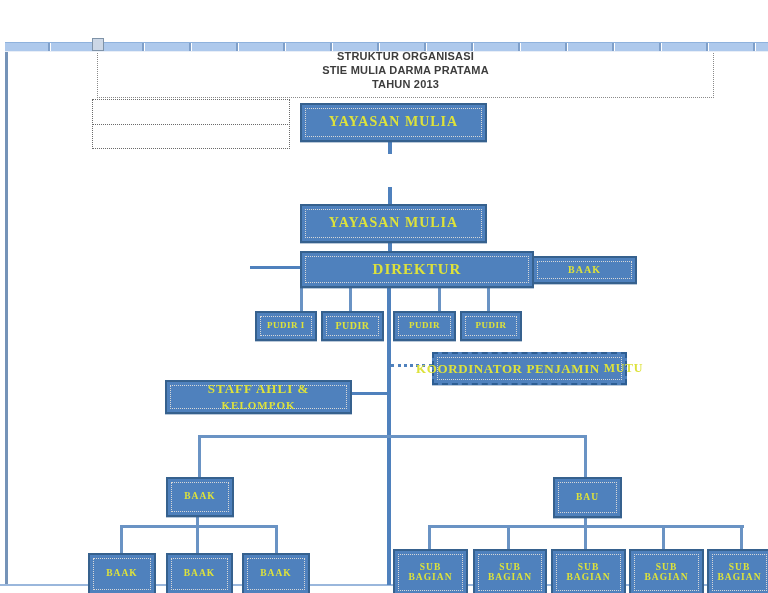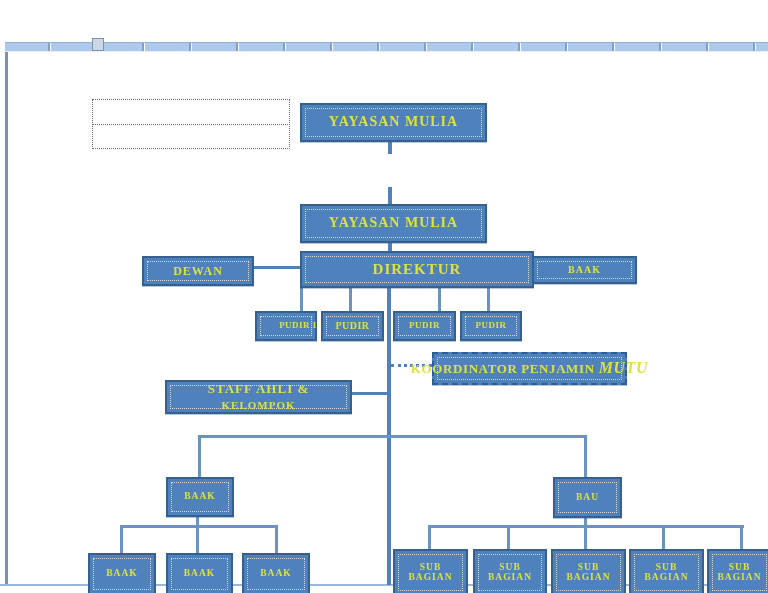--- a/index.html
+++ b/index.html
@@ -52,20 +52,25 @@
 </head>
 <body>
 
 <div id="canvas">
 
   <div class="ruler"></div>
   <div class="ruler-handle"></div>
   <div class="left-border"></div>
   <div class="bottom-border"></div>
 
+  <div class="title-block">
+    <div class="title-line">STRUKTUR ORGANISASI</div>
+    <div class="title-line">STIE MULIA DARMA PRATAMA</div>
+    <div class="title-line">TAHUN 2013</div>
+  </div>
   <div class="empty-row r1"></div>
   <div class="empty-row r2"></div>
 
   <div class="cn" style="left:388px;top:137px;width:4px;height:17px;"></div>
   <div class="cn" style="left:388px;top:187px;width:4px;height:18px;"></div>
   <div class="cn" style="left:388px;top:238px;width:4px;height:14px;"></div>
   <div class="cn" style="left:250px;top:266px;width:50px;height:3px;"></div>
   <div class="cn" style="left:490px;top:265px;width:42px;height:3px;"></div>
   <div class="cn lite" style="left:300px;top:283px;width:3px;height:28px;"></div>
   <div class="cn lite" style="left:349px;top:283px;width:3px;height:28px;"></div>
@@ -98,54 +103,49 @@
   <div class="obox" style="left:300px;top:204px;width:183px;height:35px;">
     <div class="inner">
         <span class="olabel" style="font-size:14px;">YAYASAN MULIA</span>
       </div>
   </div>
   <div class="obox" style="left:300px;top:251px;width:190px;height:33px;padding-left:40px;">
     <div class="inner">
         <span class="olabel" style="font-size:15px;">DIREKTUR</span>
       </div>
   </div>
-  <div class="obox" style="left:142px;top:256px;width:108px;height:26px;">
-    <div class="inner">
-        <span class="olabel" style="font-size:12px;">DEWAN</span>
-      </div>
-  </div>
   <div class="obox" style="left:532px;top:256px;width:101px;height:24px;">
     <div class="inner">
         <span class="olabel" style="font-size:10px;">BAAK</span>
       </div>
   </div>
   <div class="obox" style="left:255px;top:311px;width:58px;height:26px;">
     <div class="inner">
-        <span class="olabel" style="font-size:9px;letter-spacing:.5px;padding-left:24px;">PUDIR I</span>
+        <span class="olabel" style="font-size:9px;letter-spacing:.5px;">PUDIR I</span>
       </div>
   </div>
   <div class="obox" style="left:321px;top:311px;width:59px;height:26px;">
     <div class="inner">
         <span class="olabel" style="font-size:10px;letter-spacing:.5px;">PUDIR</span>
       </div>
   </div>
   <div class="obox" style="left:393px;top:311px;width:59px;height:26px;">
     <div class="inner">
         <span class="olabel" style="font-size:9px;letter-spacing:.5px;">PUDIR</span>
       </div>
   </div>
   <div class="obox" style="left:460px;top:311px;width:58px;height:26px;">
     <div class="inner">
         <span class="olabel" style="font-size:9px;letter-spacing:.5px;">PUDIR</span>
       </div>
   </div>
   <div class="obox dashed" style="left:432px;top:352px;width:191px;height:29px;">
     <div class="inner" style="flex-direction:row;gap:4px;">
       <span class="olabel" style="font-size:13px;letter-spacing:.6px;">KOORDINATOR PENJAMIN</span>
-      <span class="olabel" style="font-size:16px;letter-spacing:.6px;font-style:italic;">MUTU</span>
+      <span class="olabel" style="font-size:12px;letter-spacing:.6px;">MUTU</span>
     </div>
   </div>
   <div class="obox" style="left:165px;top:380px;width:183px;height:30px;">
     <div class="inner" style="flex-direction:column;gap:4px;">
       <span class="olabel" style="font-size:13px;">STAFF AHLI &amp;</span>
       <span class="olabel" style="font-size:11px;">KELOMPOK</span>
     </div>
   </div>
   <div class="obox" style="left:166px;top:477px;width:64px;height:36px;">
     <div class="inner">

